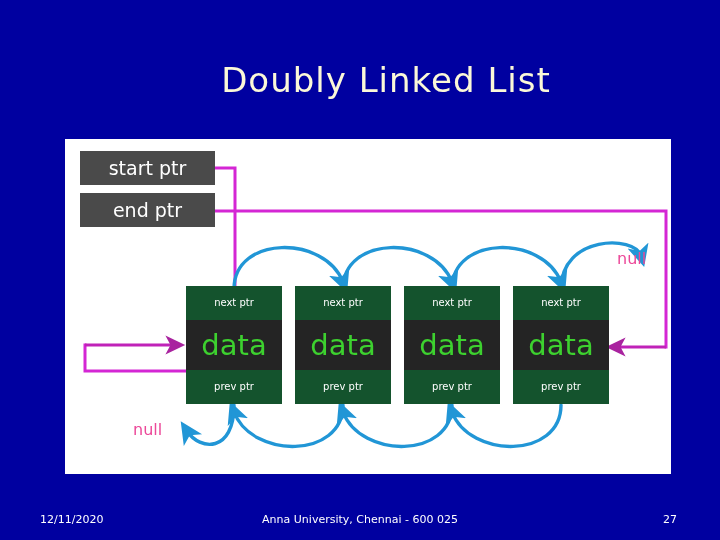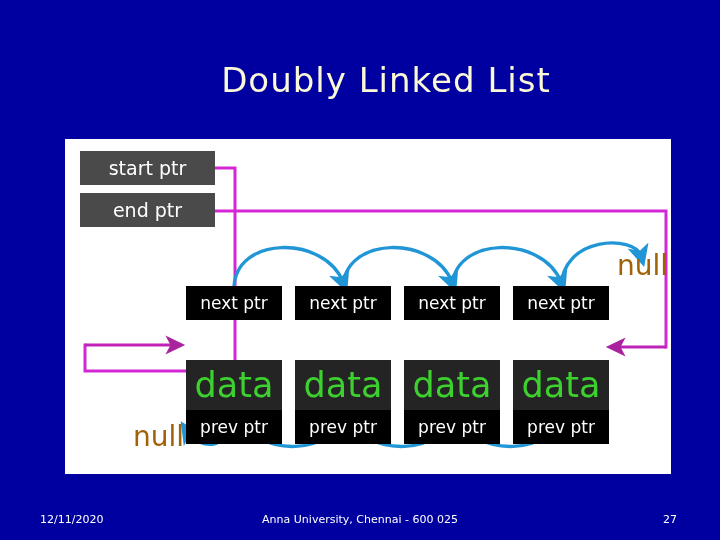--- a/index.html
+++ b/index.html
@@ -72,45 +72,44 @@
     position: absolute;
     top: 147px;
     width: 96px;
   }
   .node .cell {
     text-align: center;
     white-space: nowrap;
     font-family: "DejaVu Sans", sans-serif;
   }
   .node .cell.ptr {
-    background: #000000;
+    background: #14532d;
     color: #ffffff;
-    font-size: 17px;
+    font-size: 10px;
     height: 34px;
     line-height: 34px;
   }
   .node .cell.data {
     background: #242424;
     color: #3dd12f;
-    font-size: 35px;
+    font-size: 29px;
     height: 50px;
     line-height: 50px;
     font-weight: 400;
-    margin-top: 40px;
   }
   #node-1 { left: 121px; }
   #node-2 { left: 230px; }
   #node-3 { left: 339px; }
   #node-4 { left: 448px; }
   
   .nulllbl {
     position: absolute;
     font-family: "DejaVu Sans", sans-serif;
-    font-size: 28px;
-    color: #a16207;
+    font-size: 16px;
+    color: #ec4899;
     white-space: nowrap;
   }
   #null-right  { left: 552px; top: 110px; }
   #null-left   { left: 68px;  top: 281px; }
   
   .footer {
     position: absolute;
     bottom: 14px;
     font-family: "DejaVu Sans", sans-serif;
     font-size: 11px;

